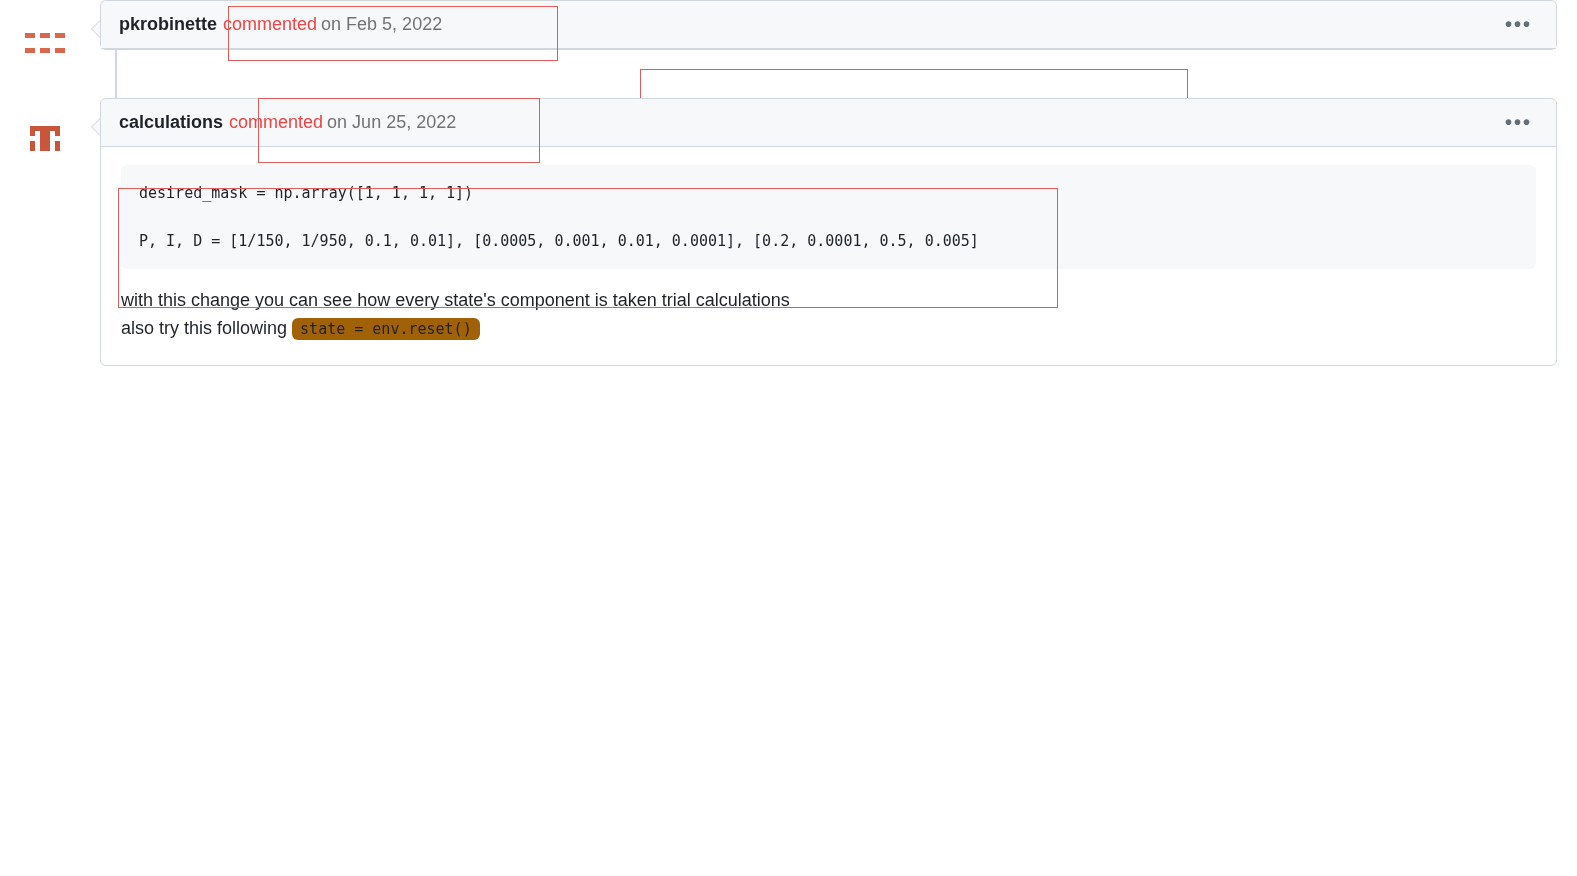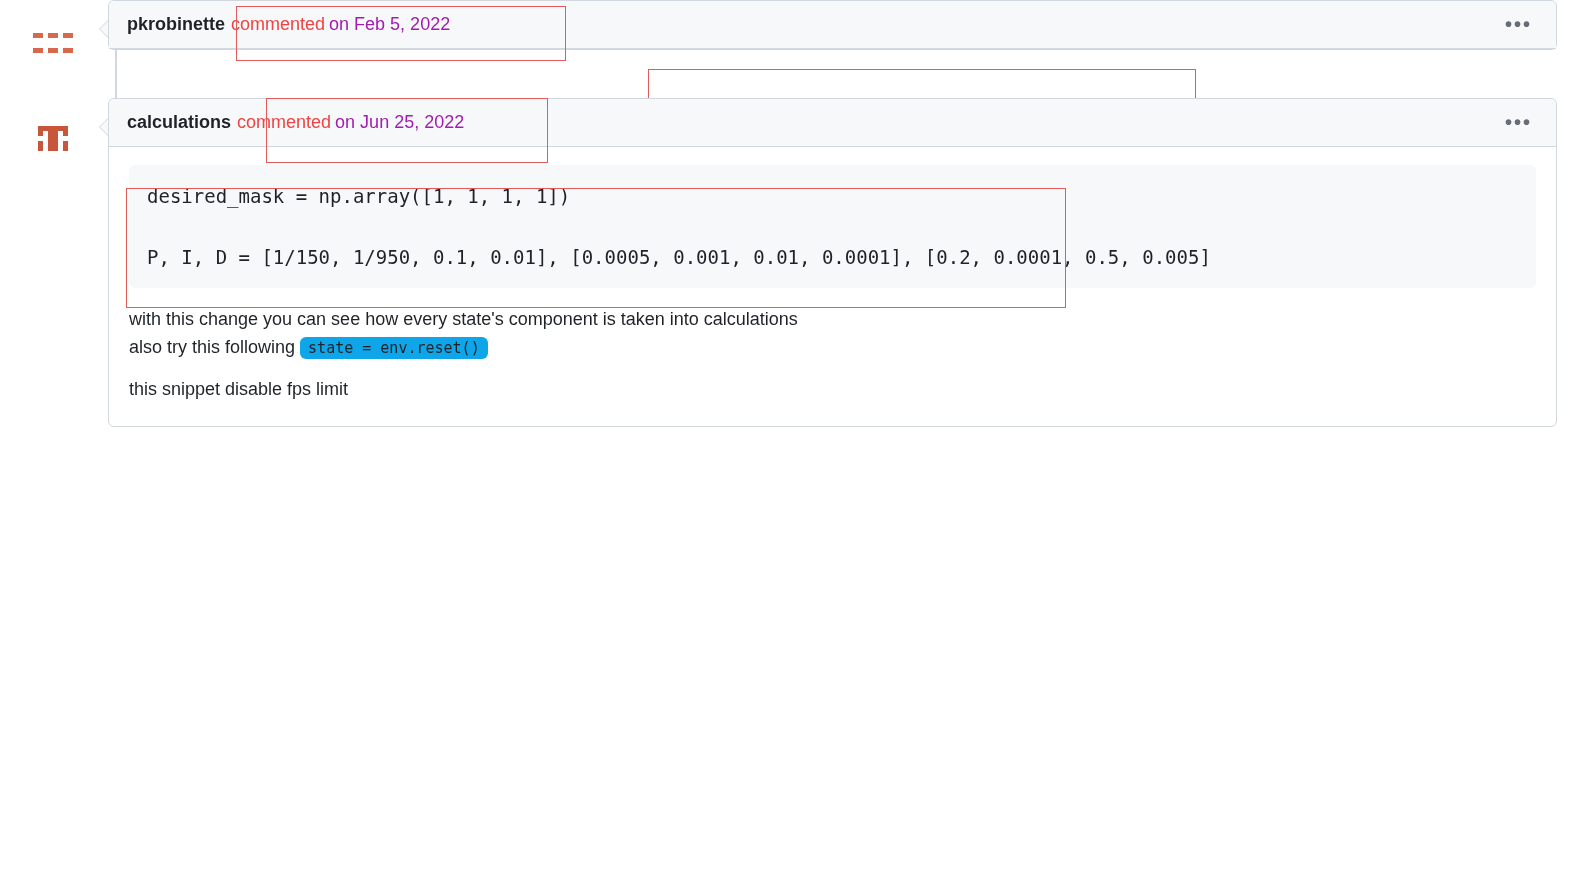--- a/index.html
+++ b/index.html
@@ -5,21 +5,21 @@
   * { box-sizing: border-box; margin: 0; padding: 0; }
   body {
     font-family: -apple-system, BlinkMacSystemFont, "Segoe UI", Helvetica, Arial, sans-serif;
     font-size: 16px;
     color: #1f2328;
     background: #ffffff;
     padding: 0;
   }
   .timeline {
     position: relative;
-    padding-left: 16px;
+    padding-left: 8px;
   }
   .timeline-line {
     position: absolute;
     left: 115px;
     top: 0;
     bottom: 0;
     width: 2px;
     background: #d0d7de;
     z-index: 0;
   }
@@ -89,21 +89,21 @@
   }
   .author {
     font-weight: 600;
     color: #1f2328;
     margin-right: 2px;
   }
   .commented-text {
     color: #ef4444;
   }
   .timestamp {
-    color: #a21caf;
+    color: #737373;
   }
   .kebab {
     color: #656d76;
     font-size: 20px;
     letter-spacing: 2px;
     cursor: pointer;
     font-weight: 700;
     padding: 0 6px;
   }
   .comment-body {
@@ -114,29 +114,29 @@
   }
   .comment-body p {
     margin-bottom: 14px;
   }
   .comment-body p:last-child { margin-bottom: 0; }
   pre.code-block {
     background: #f6f8fa;
     border-radius: 6px;
     padding: 16px 18px;
     font-family: ui-monospace, SFMono-Regular, "SF Mono", Menlo, Consolas, monospace;
-    font-size: 19px;
+    font-size: 15px;
     line-height: 1.6;
     overflow-x: auto;
     margin-bottom: 18px;
     white-space: pre;
     color: #1f2328;
   }
   code.inline {
-    background: #0ea5e9;
+    background: #a16207;
     border-radius: 6px;
     padding: 2px 8px;
     font-family: ui-monospace, SFMono-Regular, "SF Mono", Menlo, Consolas, monospace;
     font-size: 15px;
     text-align: center;
   }
   .red-box {
     border: 1px solid #e25a5a;
     position: absolute;
     pointer-events: none;
@@ -203,24 +203,23 @@
             <span class="commented-text">commented</span>
             <span class="timestamp">on Jun 25, 2022</span>
           </div>
           <span class="kebab">•••</span>
         </div>
         <div class="comment-body">
           <pre class="code-block">desired_mask = np.array([1, 1, 1, 1])
 
 P, I, D = [1/150, 1/950, 0.1, 0.01], [0.0005, 0.001, 0.01, 0.0001], [0.2, 0.0001, 0.5, 0.005]</pre>
           <p>
-            <span>with this change you can see how every state's component is taken into calculations</span><br>
+            <span>with this change you can see how every state's component is taken trial calculations</span><br>
             <span>also try this following </span><code class="inline">state = env.reset()</code>
           </p>
-          <p>this snippet disable fps limit</p>
         </div>
       </div>
 
       <div class="red-box" style="left:158px; top:0px; width:282px; height:65px;"></div>
       <div class="red-box" style="left:18px; top:90px; width:940px; height:120px;"></div>
     </div>
   </div>
 
 </div>
 

